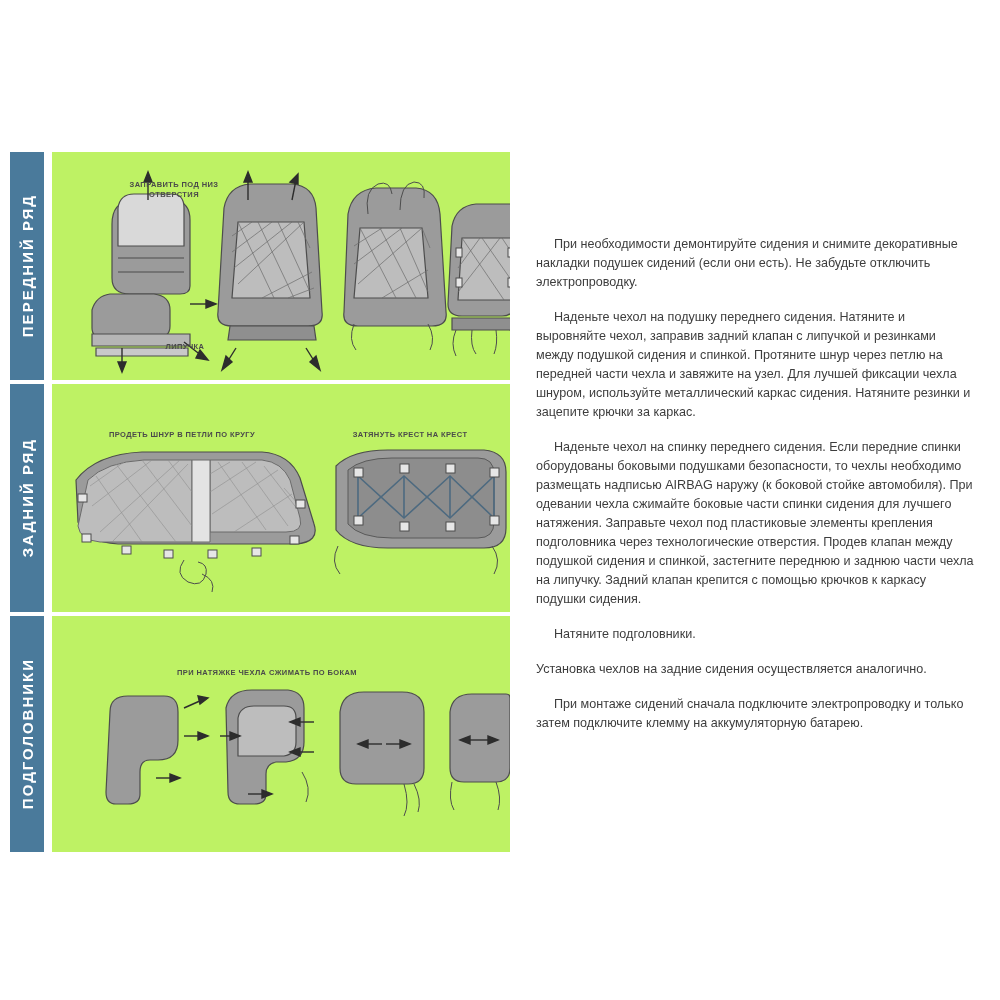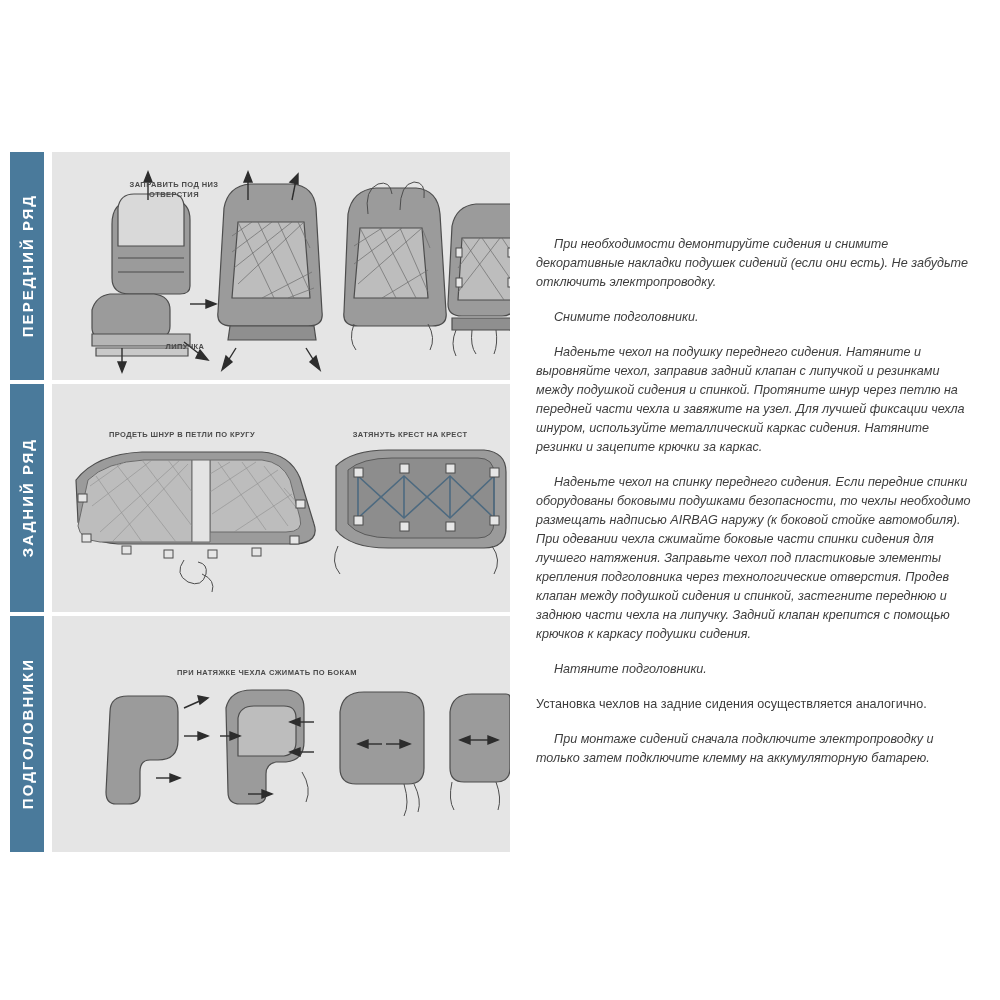--- a/index.html
+++ b/index.html
@@ -51,21 +51,21 @@
   .tab span {
     writing-mode: vertical-rl;
     transform: rotate(180deg);
     font-size: 15px;
     font-weight: bold;
     letter-spacing: 2px;
     white-space: nowrap;
   }
   .panel-body {
     flex: 1 1 auto;
-    background: #e5e5e5;
+    background: #bef264;
     position: relative;
     margin-left: 8px;
   }
   .cap {
     position: absolute;
     font-size: 7.5px;
     font-weight: bold;
     color: #4a4a4a;
     letter-spacing: .4px;
     text-align: center;
@@ -80,21 +80,21 @@
     top: 222px;
     width: 440px;
   }
   .para {
     font-size: 12.6px;
     line-height: 19px;
     color: #3d3d3d;
     margin-bottom: 16px;
     text-align: left;
   }
-  .para.indent { text-indent: 18px; font-style: italic; }
+  .para.indent { text-indent: 18px; }
   .para:last-child { margin-bottom: 0; }
 
   svg { display: block; }
 </style>
 </head>
 <body>
 
 <div class="page">
 
   <div class="left-col">
@@ -357,21 +357,20 @@
             <path d="M400 166 q-4 18 2 28"></path>
             <path d="M444 166 q6 16 2 28"></path>
           </g>
         </svg>
       </div>
     </div>
   </div>
 
   <div class="text-col">
     <p class="para indent">При необходимости демонтируйте сидения и снимите декоративные накладки подушек сидений (если они есть). Не забудьте отключить электропроводку.</p>
-    <p class="para indent">Снимите подголовники.</p>
     <p class="para indent">Наденьте чехол на подушку переднего сидения. Натяните и выровняйте чехол, заправив задний клапан с липучкой и резинками между подушкой сидения и спинкой. Протяните шнур через петлю на передней части чехла и завяжите на узел. Для лучшей фиксации чехла шнуром, используйте металлический каркас сидения. Натяните резинки и зацепите крючки за каркас.</p>
     <p class="para indent">Наденьте чехол на спинку переднего сидения. Если передние спинки оборудованы боковыми подушками безопасности, то чехлы необходимо размещать надписью AIRBAG наружу (к боковой стойке автомобиля). При одевании чехла сжимайте боковые части спинки сидения для лучшего натяжения. Заправьте чехол под пластиковые элементы крепления подголовника через технологические отверстия. Продев клапан между подушкой сидения и спинкой, застегните переднюю и заднюю части чехла на липучку. Задний клапан крепится с помощью крючков к каркасу подушки сидения.</p>
     <p class="para indent">Натяните подголовники.</p>
     <p class="para">Установка чехлов на задние сидения осуществляется аналогично.</p>
     <p class="para indent">При монтаже сидений сначала подключите электропроводку и только затем подключите клемму на аккумуляторную батарею.</p>
   </div>
 
 </div>
 
 </body></html>

